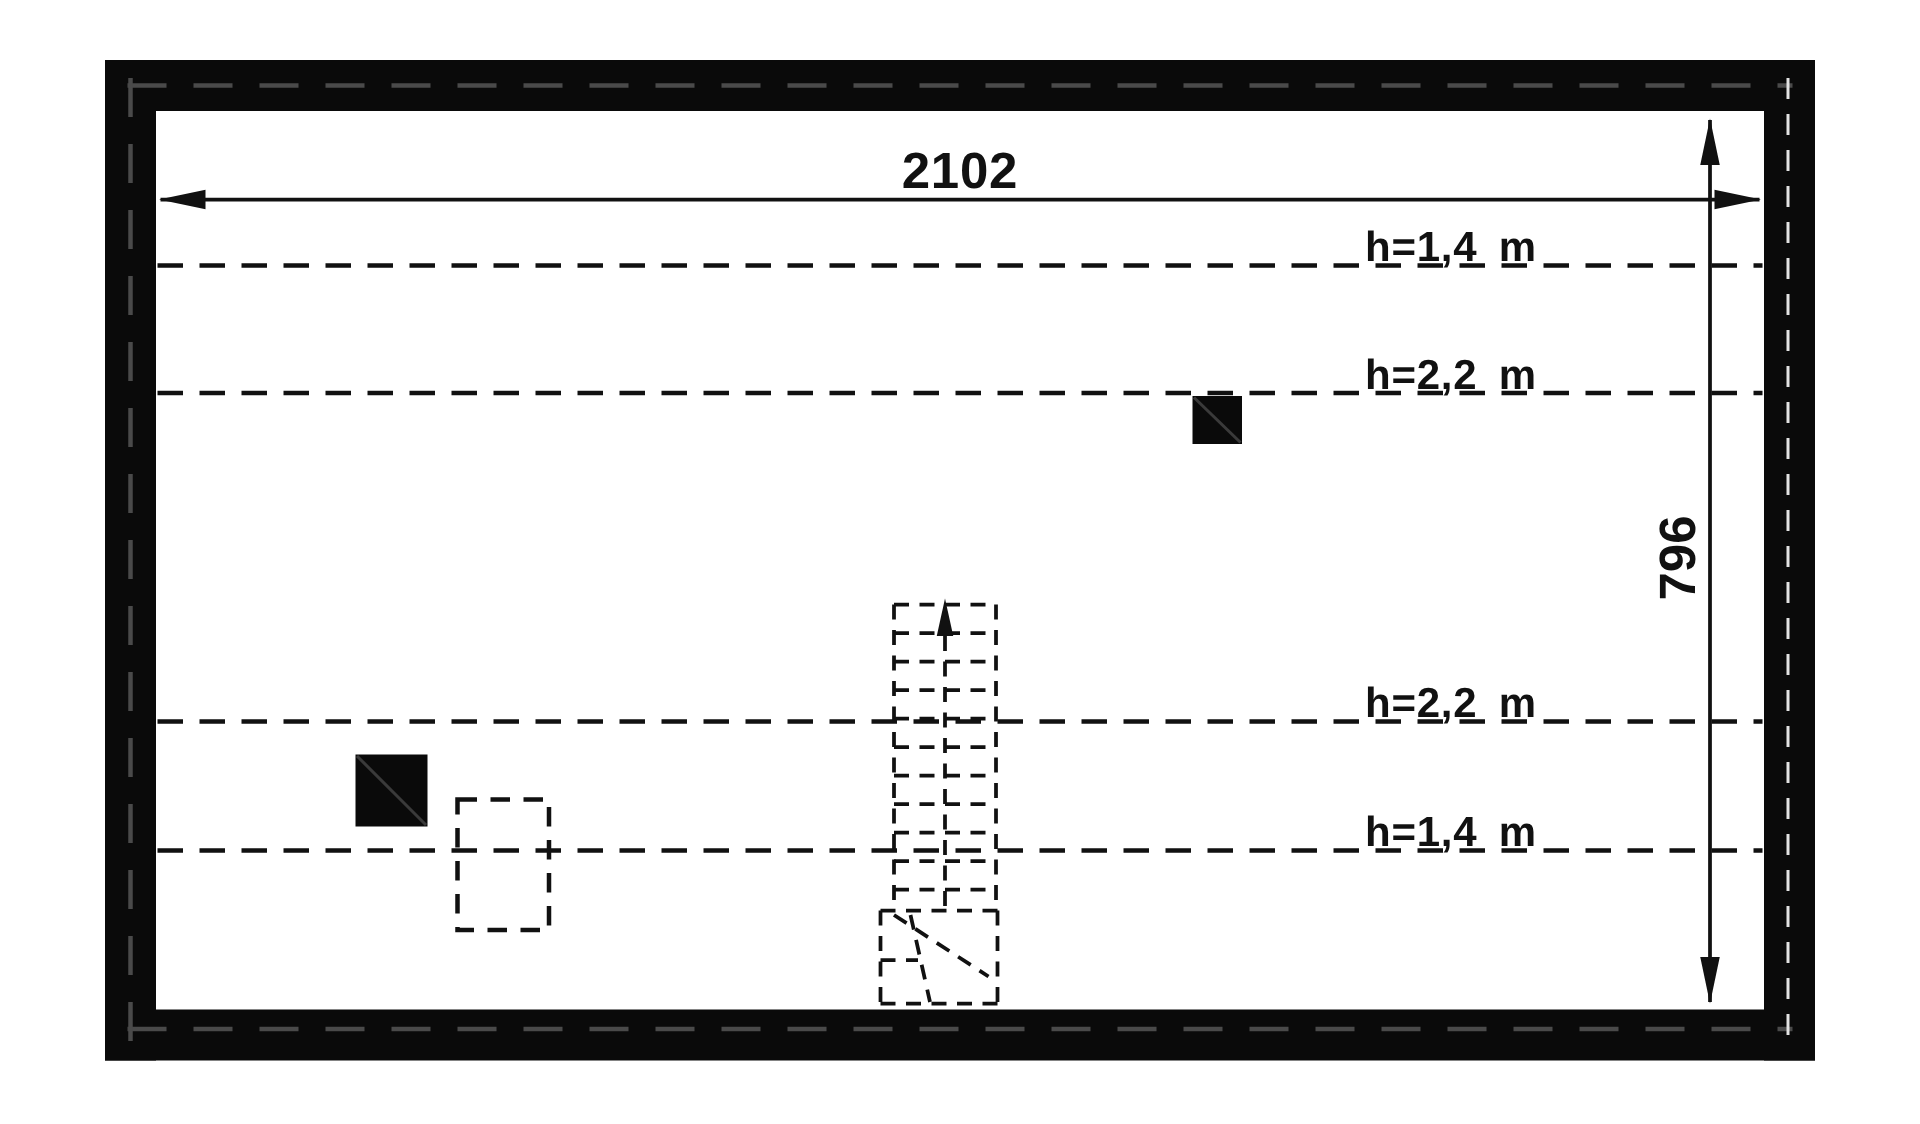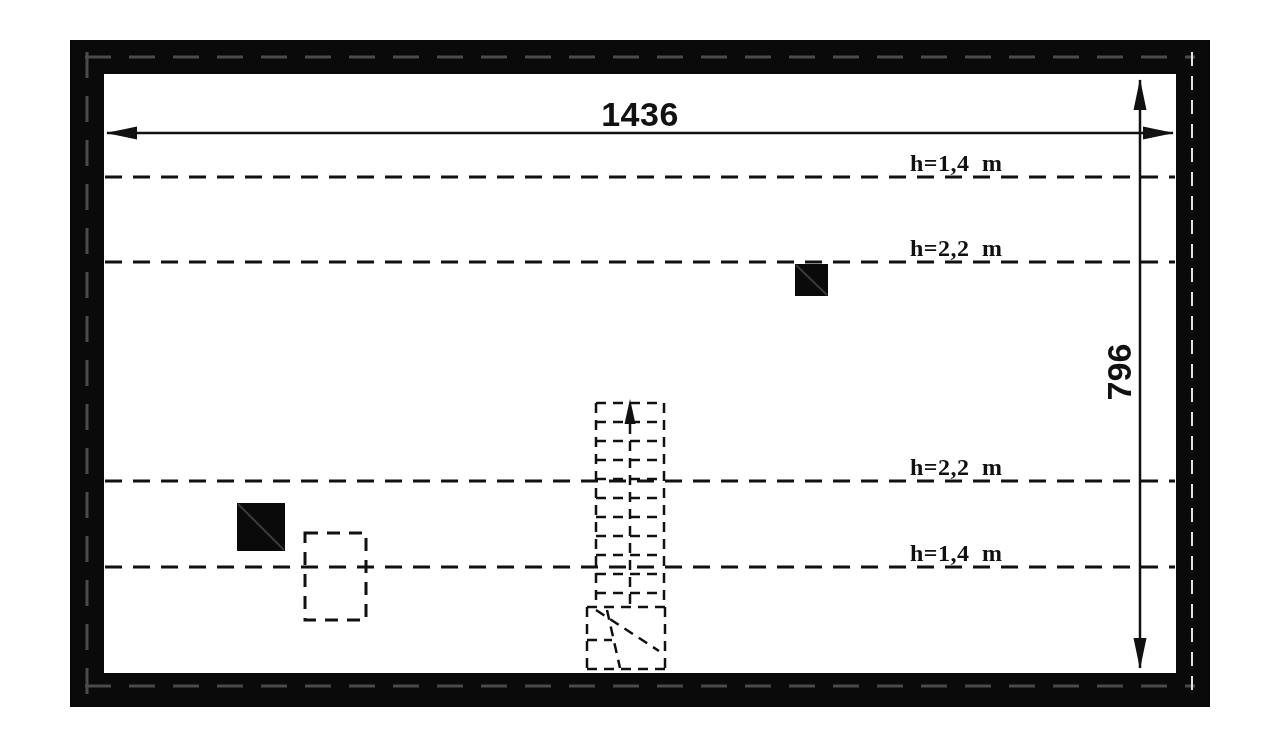--- a/index.html
+++ b/index.html
@@ -9,21 +9,21 @@
     background:var(--background,#ffffff);
     font-family:"Liberation Sans", sans-serif;
     overflow:hidden;
   }
   .stage > svg { position:absolute; left:0; top:0; }
 
   .label { position:absolute; color:var(--ink,#111111); font-weight:bold; line-height:1; }
   .dim-width  { left:540px; top:97px;  width:200px; text-align:center; font-size:34px; letter-spacing:0.5px; }
   .dim-height { left:1069px; top:355px; width:100px; height:34px; text-align:center; font-size:34px;
                 transform:rotate(-90deg); transform-origin:center; }
-  .hlabel { left:910px; width:140px; font-size:24px; white-space:pre; word-spacing:6px; letter-spacing:0.5px;font-family:Liberation Serif, serif; }
+  .hlabel { left:910px; width:140px; font-size:28px; white-space:pre; word-spacing:6px; letter-spacing:0.5px; }
   .hl0 { top:151px; } .hl1 { top:236px; } .hl2 { top:455px; } .hl3 { top:541px; }
 
   
   .ink       { stroke:var(--ink,#111111); fill:none; }
   .fill-ink  { fill:var(--ink,#111111); stroke:none; }
   .wall      { fill:var(--wall-fill,#0a0a0a); stroke:none; }
   .dash-dark  { stroke:var(--wall-dash-dark,#4a4a4a); fill:none; }
   .dash-light { stroke:var(--wall-dash-light,#e3e3e3); fill:none; }
   .chim-diag  { stroke:var(--chimney-diagonal,#3a3a3a); fill:none; }
 </style>
@@ -99,20 +99,20 @@
         <line class="ink" x1="587" y1="607" x2="587" y2="669" stroke-dasharray="10 7"></line>
         <line class="ink" x1="665" y1="607" x2="665" y2="669" stroke-dasharray="10 7"></line>
         <line class="ink" x1="587" y1="669" x2="665" y2="669" stroke-dasharray="10 7"></line>
         <line class="ink" x1="587" y1="640" x2="612" y2="640" stroke-dasharray="10 7"></line>
         <line class="ink" x1="596" y1="610" x2="659" y2="651" stroke-dasharray="10 7"></line>
         <line class="ink" x1="607" y1="610" x2="620" y2="668" stroke-dasharray="10 7"></line>
       </g>
     </g>
   </svg>
 
-  <div class="label dim-width">1436</div>
+  <div class="label dim-width">2102</div>
   <div class="label dim-height">796</div>
 
   <div class="label hlabel hl0">h=1,4 m</div>
   <div class="label hlabel hl1">h=2,2 m</div>
   <div class="label hlabel hl2">h=2,2 m</div>
   <div class="label hlabel hl3">h=1,4 m</div>
 </div>
 
 </body></html>

